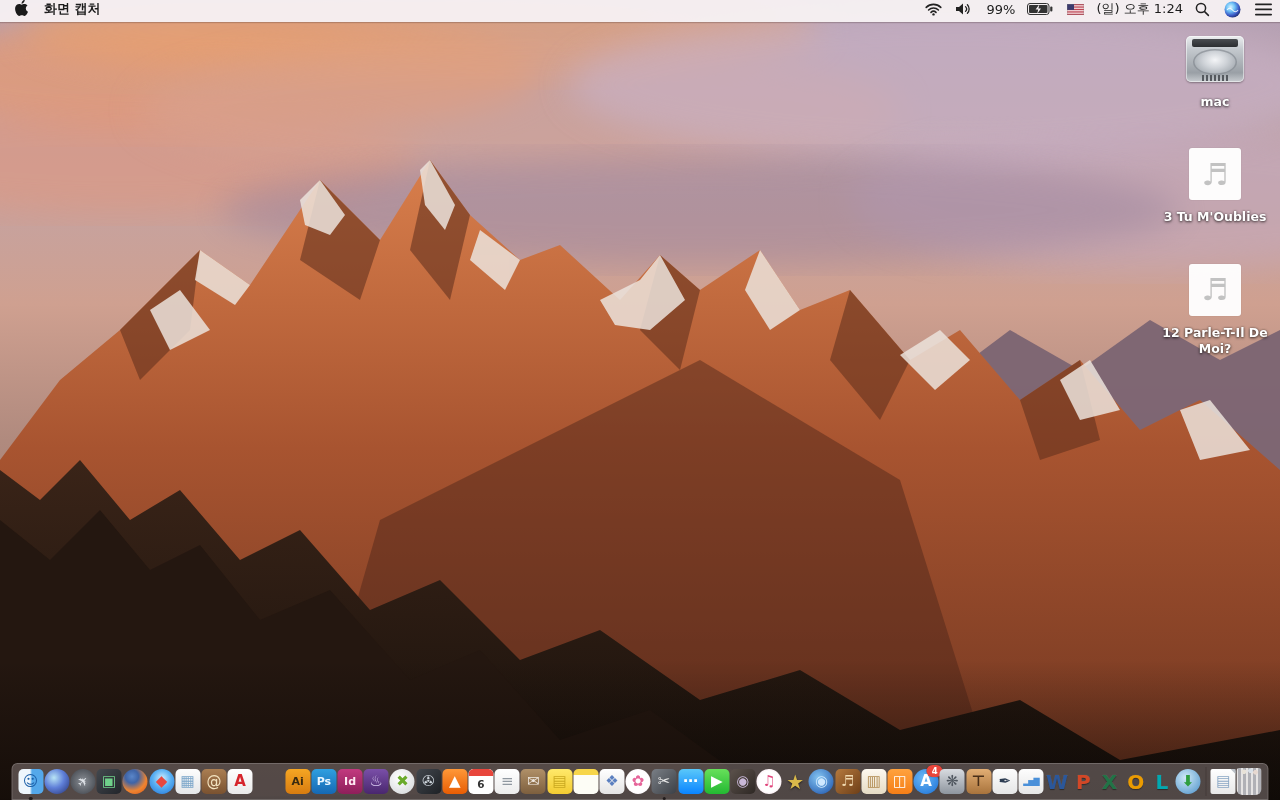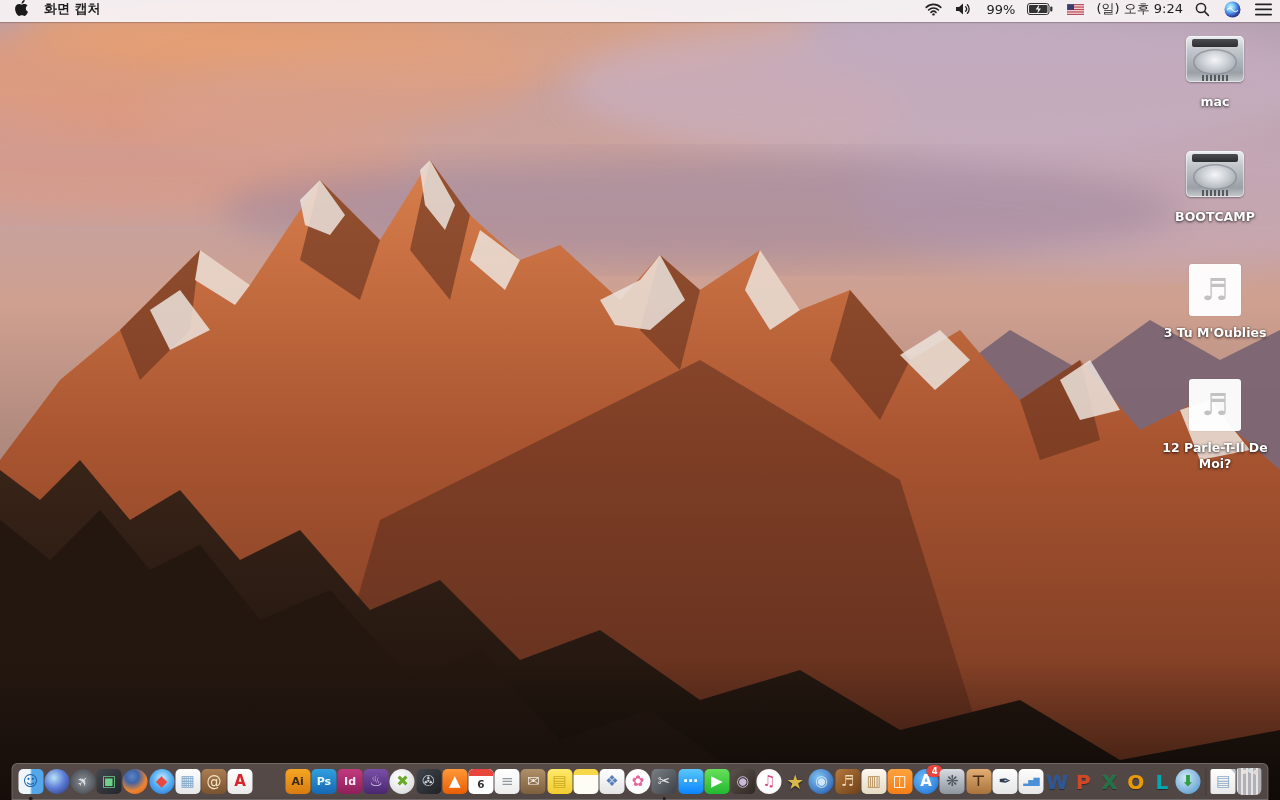--- a/index.html
+++ b/index.html
@@ -186,21 +186,21 @@
               <rect y="2.54" width="17" height="0.85"></rect>
               <rect y="4.23" width="17" height="0.85"></rect>
               <rect y="5.92" width="17" height="0.85"></rect>
               <rect y="7.61" width="17" height="0.85"></rect>
               <rect y="9.3" width="17" height="0.85"></rect>
             </g>
             <rect width="7" height="5.9" fill="#3c3b6e"></rect>
             <rect width="17" height="11" fill="none" stroke="#8a8a8a" stroke-width="0.5"></rect>
           </svg>
       </span>
-      <span class="stext clock">(일) 오후 9:24</span>
+      <span class="stext clock">(일) 오후 1:24</span>
       <span class="sicon">
         <svg width="15" height="15" viewBox="0 0 15 15" fill="none" stroke="#222" stroke-width="1.5" stroke-linecap="round">
             <circle cx="6" cy="6" r="4.6"></circle>
             <line x1="9.6" y1="9.6" x2="13.4" y2="13.4"></line>
           </svg>
       </span>
       <span class="sicon">
         <svg width="17" height="17" viewBox="0 0 17 17">
             <defs>
               <radialGradient id="sg" cx="38%" cy="35%" r="75%">
@@ -230,29 +230,20 @@
         <div class="dsk-icon">
           <div class="hdd">
             <span class="hdd-vents"></span>
           </div>
 
         </div>
         <div class="dsk-label">mac</div>
       </div>
       <div class="dsk">
         <div class="dsk-icon">
-          <div class="hdd">
-            <span class="hdd-vents"></span>
-          </div>
-
-        </div>
-        <div class="dsk-label">BOOTCAMP</div>
-      </div>
-      <div class="dsk">
-        <div class="dsk-icon">
 
           <div class="audio">♬</div>
         </div>
         <div class="dsk-label">3 Tu M'Oublies</div>
       </div>
       <div class="dsk">
         <div class="dsk-icon">
 
           <div class="audio">♬</div>
         </div>

